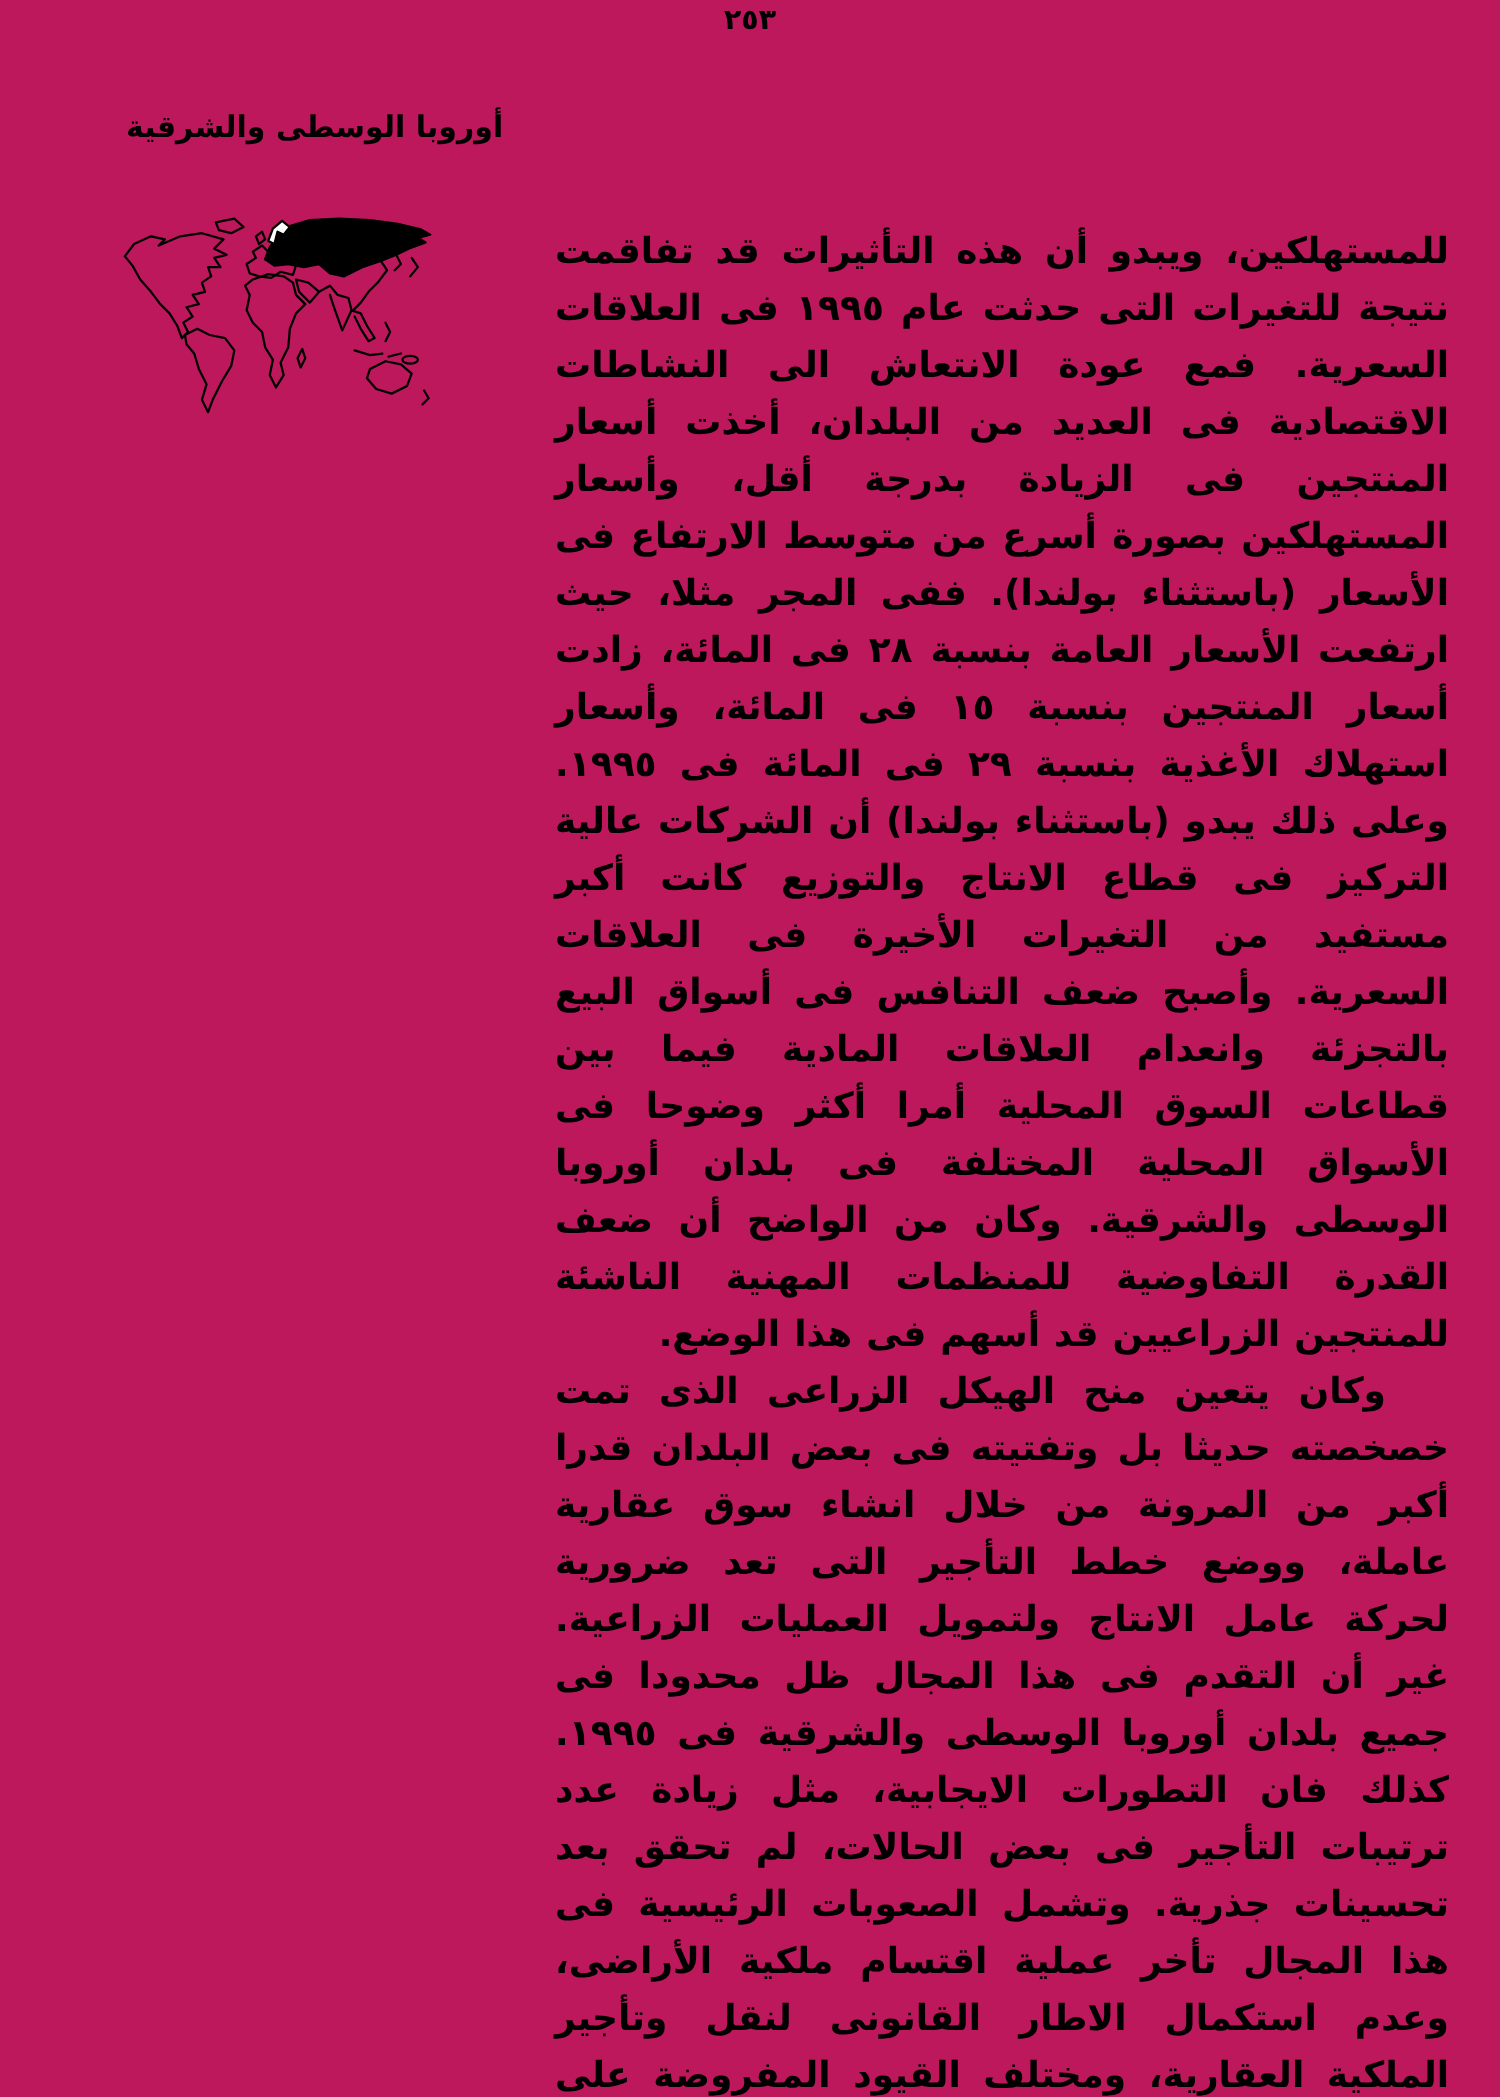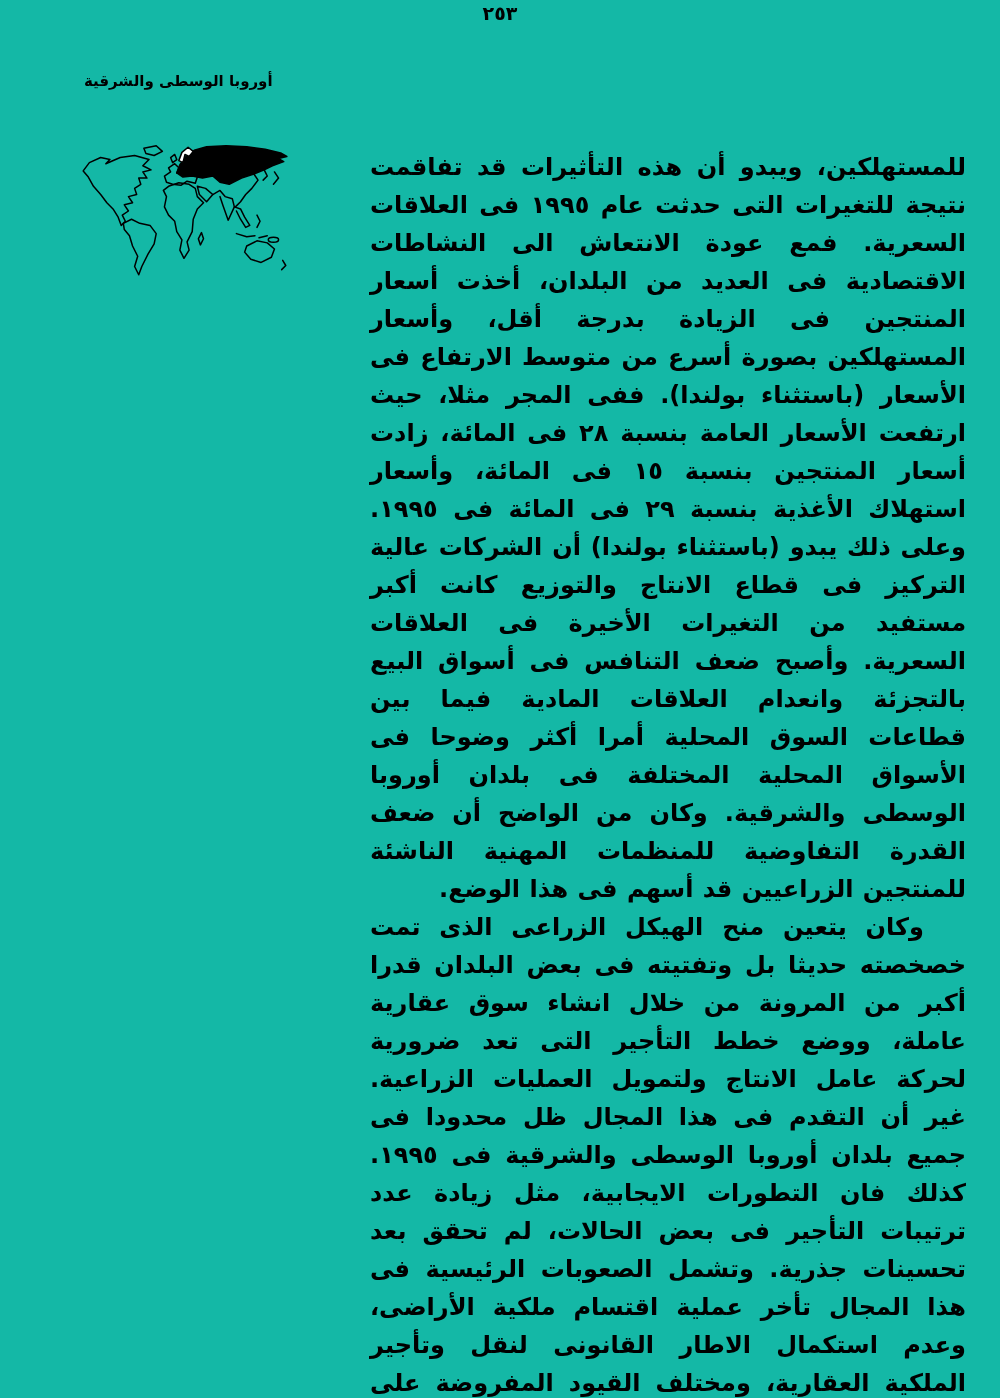--- a/index.html
+++ b/index.html
@@ -10,38 +10,38 @@
     height: 1398px;
     overflow: hidden;
     position: relative;
     font-family: "DejaVu Sans", sans-serif;
     color: #000;
   }
   .page {
     position: relative;
     width: 1000px;
     height: 1398px;
-    background: #14b8a6;
+    background: #be185d;
   }
   .page-number {
     position: absolute;
     top: 2px;
     left: 0;
     width: 1000px;
     text-align: center;
     font-size: 19px;
     font-weight: 700;
     letter-spacing: 2px;
   }
   .margin-heading {
     position: absolute;
     top: 72px;
     left: 84px;
     direction: rtl;
-    font-size: 15px;
+    font-size: 20px;
     font-weight: 700;
     white-space: nowrap;
   }
   .world-map {
     position: absolute;
     top: 143px;
     left: 76px;
     width: 218px;
     height: 136px;
   }

